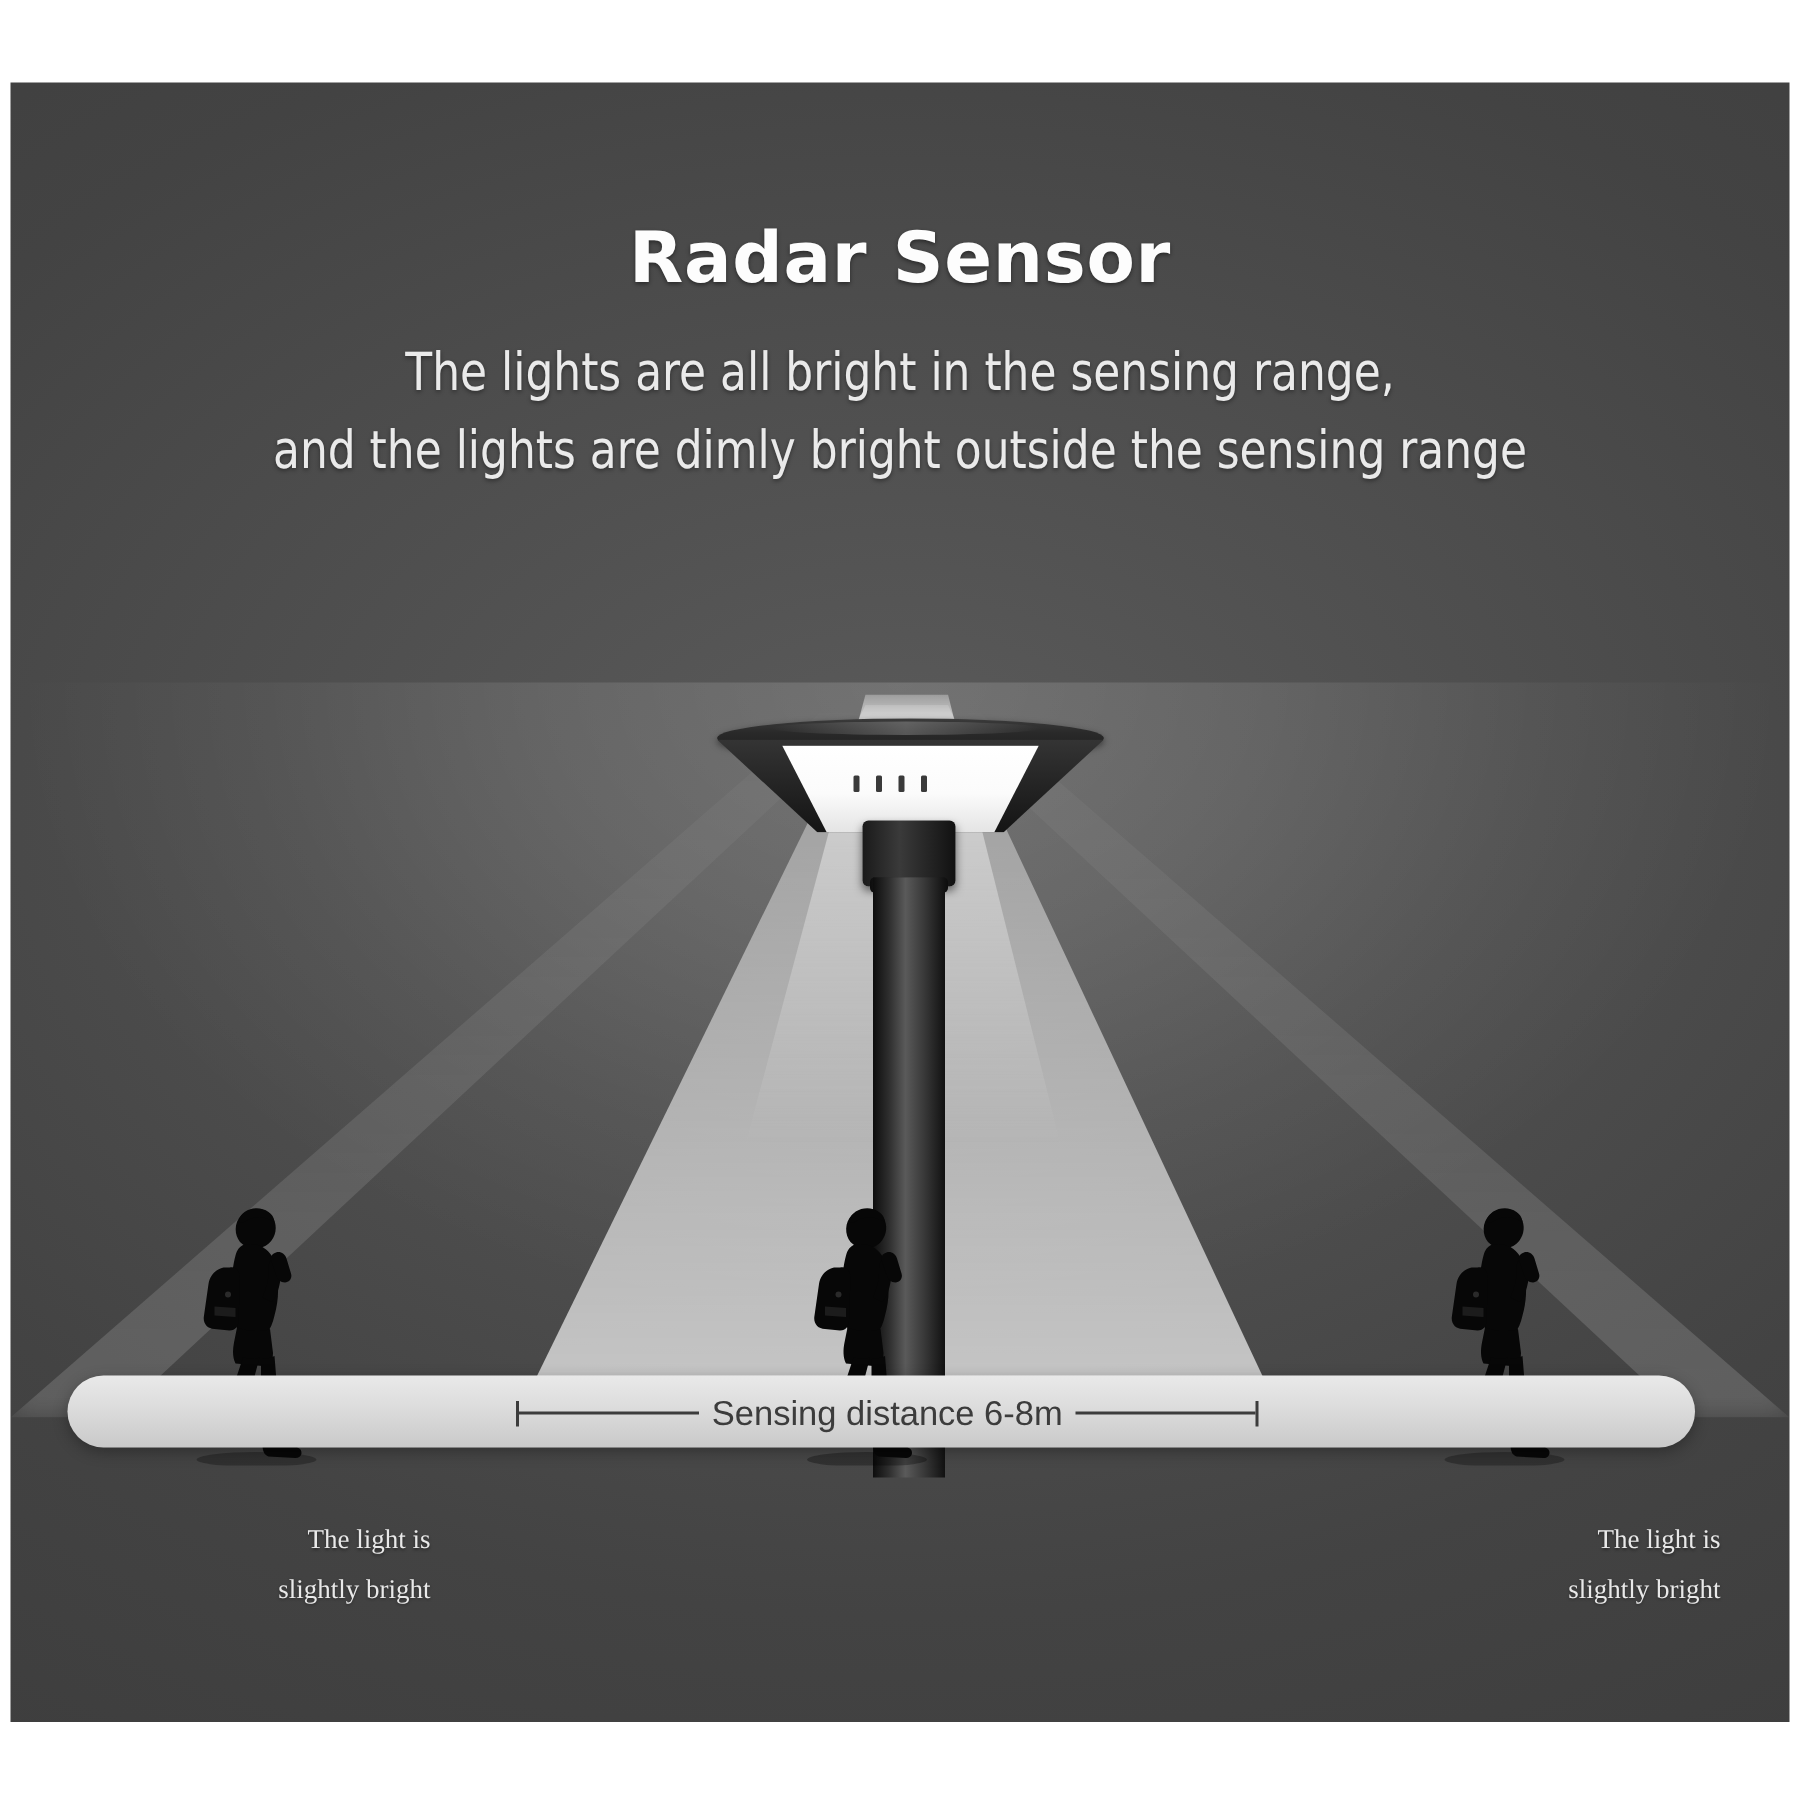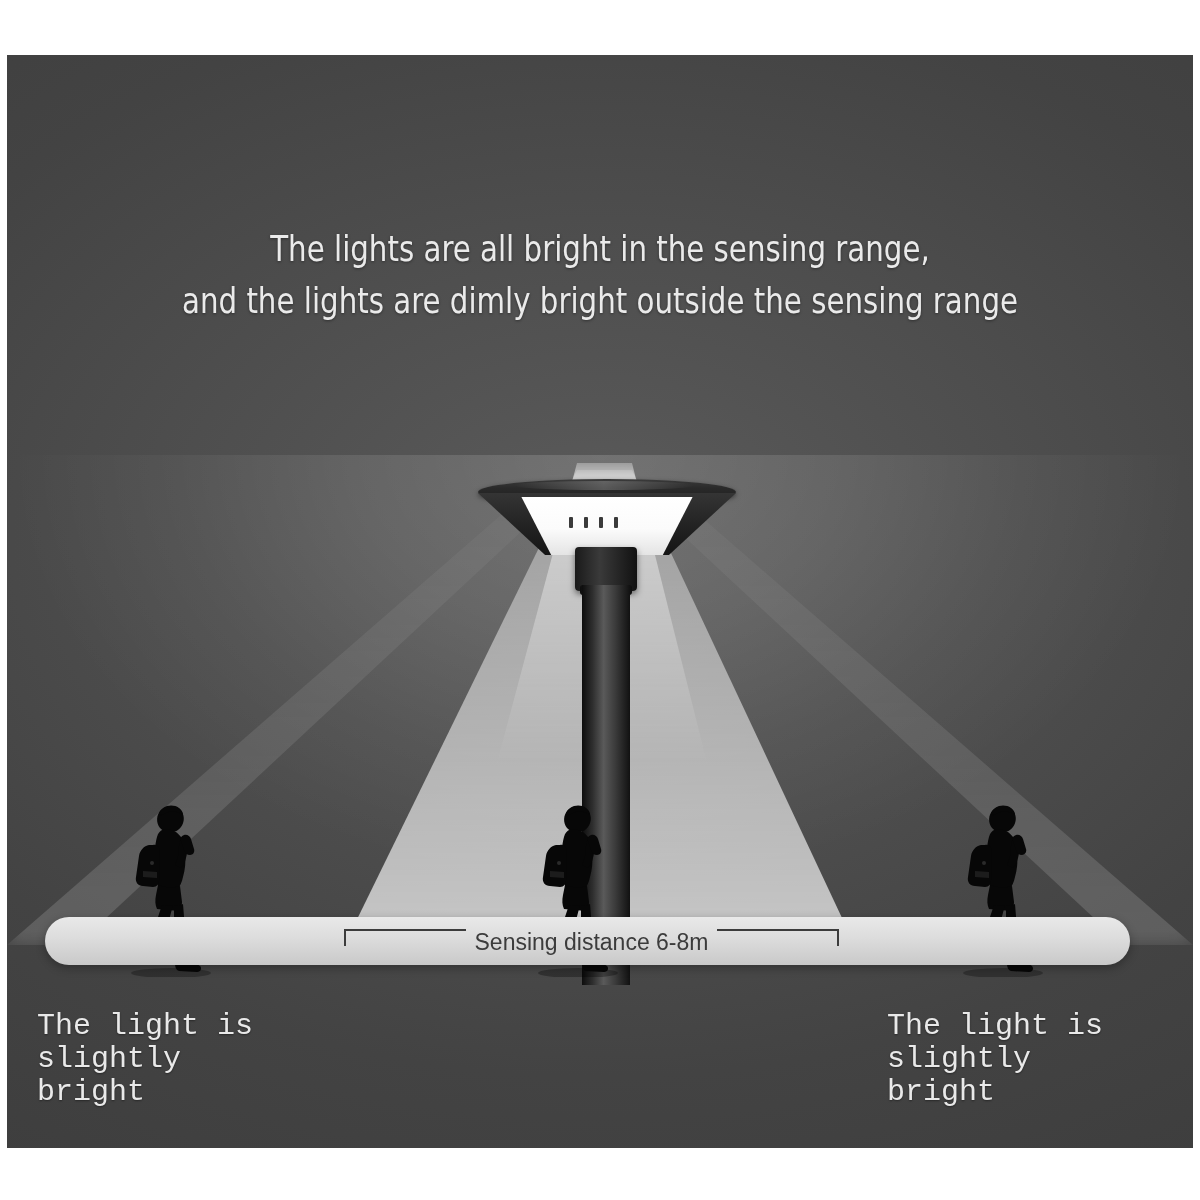--- a/index.html
+++ b/index.html
@@ -26,22 +26,22 @@
   #subtitle{
     position:absolute;left:0;top:168px;width:100%;text-align:center;
     color:#eaeaea;font-size:35px;line-height:52px;font-weight:400;
     font-family:"DejaVu Sans Condensed","Liberation Sans",sans-serif;
     transform:scaleX(.93);transform-origin:50% 0;
     text-shadow:0 1px 3px rgba(0,0,0,.4);
   }
   #subtitle div{white-space:nowrap;}
 
   .caption{
-    position:absolute;color:#e9e9e9;font-size:30px;line-height:33px;
-    font-family:Liberation Mono, monospace;text-align:left;
+    position:absolute;color:#e9e9e9;font-size:18px;line-height:33px;
+    font-family:Liberation Serif, serif;text-align:right;
     text-shadow:0 1px 2px rgba(0,0,0,.4);
   }
   #cap-left {left:30px; top:955px; width:250px;}
   #cap-mid  {left:438px;top:985px; width:310px;}
   #cap-right{left:880px;top:955px; width:260px;}
 
   
   .cone{position:absolute;pointer-events:none;}
 
   
@@ -135,21 +135,21 @@
 
   
   #ground{
     position:absolute;left:38px;top:862px;width:1085px;height:48px;border-radius:24px;
     background:linear-gradient(to bottom,#e9e9e9 0%,#dcdcdc 45%,#c9c9c9 100%);
     box-shadow:0 3px 10px rgba(0,0,0,.30);
   }
   
   #measure{
     position:absolute;left:337px;top:874px;width:495px;height:26px;
-    display:flex;align-items:flex-start;color:#3c3c3c;font-size:23px;
+    display:flex;align-items:center;color:#3c3c3c;font-size:23px;
     font-family:"Liberation Sans",sans-serif;white-space:nowrap;
   }
   .tick{width:2px;height:17px;background:#3c3c3c;flex:0 0 auto;}
   .rule{height:2px;background:#3c3c3c;flex:1 1 auto;}
   #measure .label{padding:0 9px;flex:0 0 auto;}
 
   
   .person{position:absolute;bottom:0;}
   #p-left {left:98px; top:742px; width:130px;height:180px;}
   #p-mid  {left:505px;top:742px; width:130px;height:180px;}
@@ -163,20 +163,21 @@
     font-family:"Liberation Sans",sans-serif;white-space:nowrap;opacity:.55;
   }
 </style>
 </head>
 <body>
 
 <div id="page">
 
   <div id="scene">
 
+    <div id="title">Radar Sensor</div>
 
     <div id="subtitle">
       <div>The lights are all bright in the sensing range,</div>
       <div>and the lights are dimly bright outside the sensing range</div>
     </div>
 
     <div id="halo"></div>
     <div class="cone" id="beam-left"></div>
     <div class="cone" id="beam-right"></div>
     <div class="cone" id="beam-center"></div>

